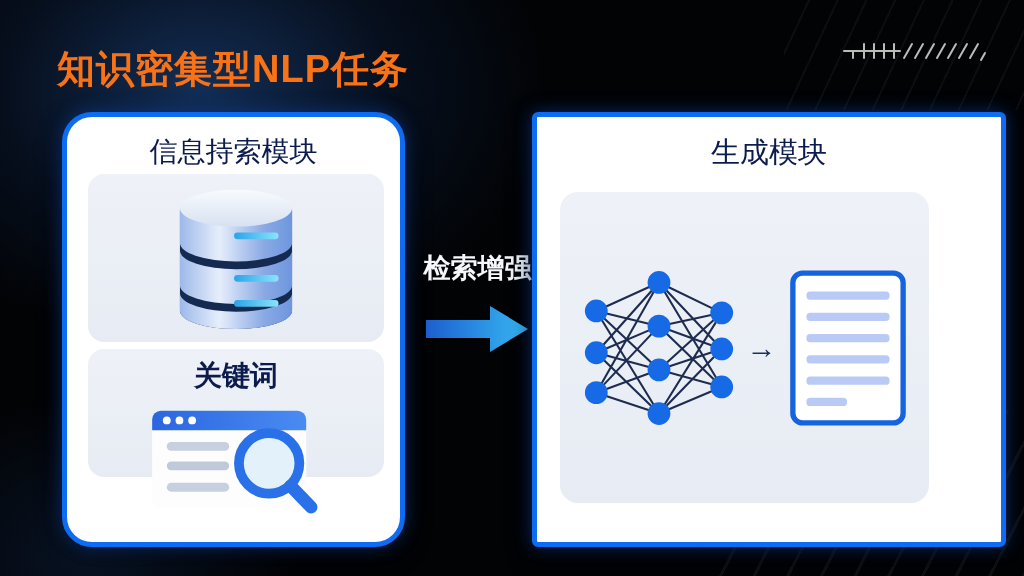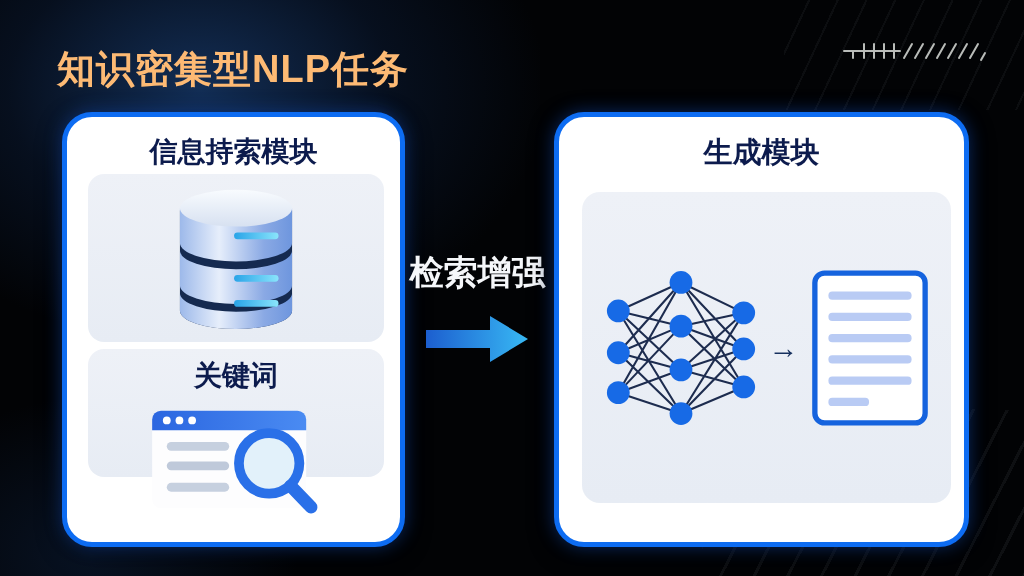--- a/index.html
+++ b/index.html
@@ -16,52 +16,52 @@
   .glow-bl { position:absolute; left:-120px; bottom:-140px; width:420px; height:320px;
     background:radial-gradient(ellipse at center, rgba(14,34,66,.5) 0%, transparent 70%); }
   .streak-br { position:absolute; right:-40px; bottom:-30px; width:360px; height:200px;
     background:repeating-linear-gradient(115deg, rgba(150,160,170,.10) 0 3px, transparent 3px 30px);
     transform:rotate(2deg); opacity:.8; }
   .streak-tr { position:absolute; right:-20px; top:-10px; width:260px; height:120px;
     background:repeating-linear-gradient(115deg, rgba(140,150,160,.07) 0 2px, transparent 2px 26px); }
 
   .page-title {
     position:absolute; left:57px; top:44px;
-    font-size:38px; font-weight:800; color:#fdba74; letter-spacing:1px;
+    font-size:38px; font-weight:800; color:#f97316; letter-spacing:1px;
   }
   .deco { position:absolute; left:843px; top:40px; }
 
   .card {
     position:absolute; top:112px; height:435px;
     background:#ffffff; border:5px solid #0d6cf2; border-radius:30px;
     box-shadow:0 0 18px rgba(25,105,255,.38), 0 6px 24px rgba(0,0,0,.6);
   }
   .card.left  { left:62px;  width:343px; }
-  .card.right { left:554px; width:415px; }
+  .card.right { left:532px; width:474px;border-radius:6px; }
   .card-title {
     position:absolute; top:16px; left:0; width:100%;
-    text-align:center; font-weight:700; color:#0c1b4d;
+    text-align:center; font-weight:400; color:#0c1b4d;
   }
   .card.left  .card-title { font-size:28px; }
   .card.right .card-title { font-size:29px; }
 
   .panel {
     position:absolute; background:linear-gradient(180deg,#eef1f7 0%,#e7ecf4 100%);
     border-radius:16px;
   }
   .panel-db { left:21px; top:57px;  width:296px; height:168px;
     display:flex; align-items:center; justify-content:center; }
   .panel-kw { left:21px; top:232px; width:296px; height:128px; text-align:center; }
   .panel-kw .panel-label { margin-top:8px; font-size:28px; font-weight:800; color:#0c1b4d; }
   .panel-kw svg { display:block; margin:4px auto 0; }
 
   .mid {
     position:absolute; left:405px; top:250px; width:145px; text-align:center;
   }
-  .mid-label { font-size:34px; font-weight:800; color:#f5f7fa; }
+  .mid-label { font-size:27px; font-weight:800; color:#f5f7fa; }
   .mid svg { display:block; margin:18px auto 0; }
 
   .panel-gen { left:23px; top:75px; width:369px; height:311px; border-radius:18px;
     display:flex; align-items:center; justify-content:center; gap:12px; }
   .small-arrow { font-size:30px; font-weight:700; color:#16305e; line-height:1; }
 </style>
 </head>
 <body>
 
 <div class="stage">

